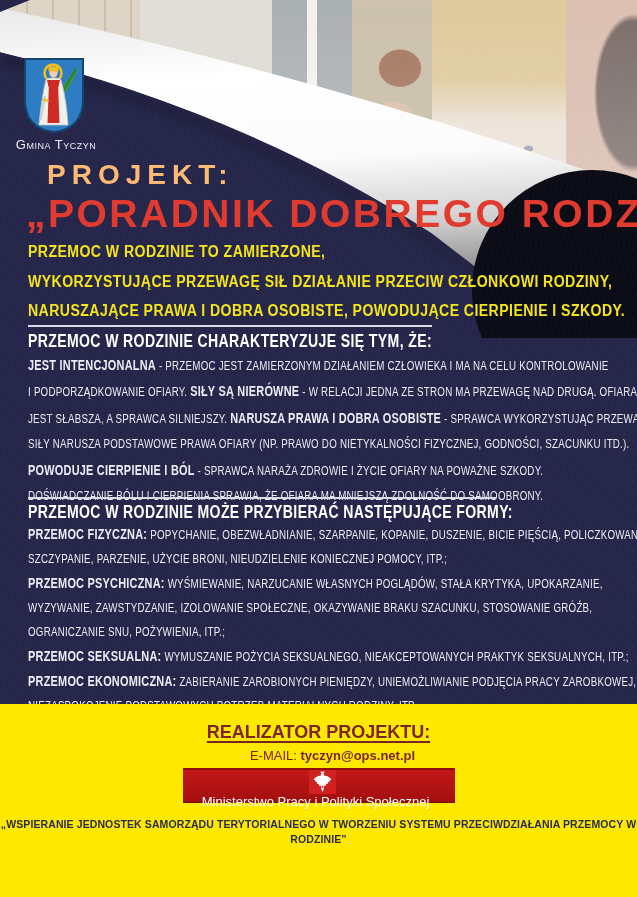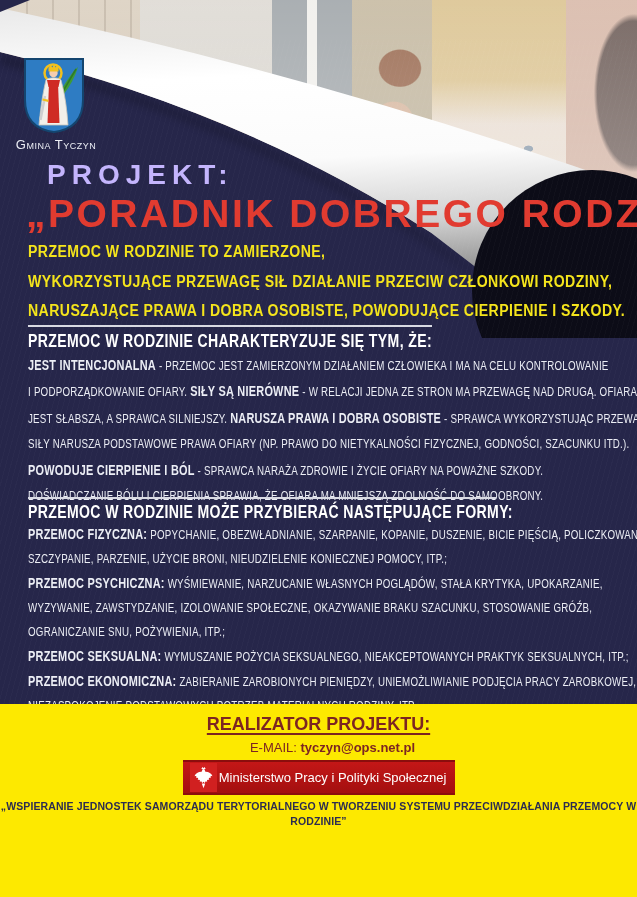--- a/index.html
+++ b/index.html
@@ -45,50 +45,50 @@
   .curl-circle{position:absolute;left:472px;top:170px;width:240px;height:240px;
         border-radius:50%;background:#0c0c17;}
   .body-lower{position:absolute;top:338px;left:0;width:637px;height:366px;background:#26264a;}
   .navy-tex{position:absolute;top:40px;left:0;width:637px;height:664px;pointer-events:none;
         background:repeating-linear-gradient(105deg, rgba(255,255,255,.02) 0 1px, transparent 1px 5px);}
   
   .crest{position:absolute;left:22px;top:56px;}
   .crest-label{position:absolute;left:6px;top:137px;width:100px;text-align:center;
         color:#eceef5;font-variant:small-caps;font-size:13px;letter-spacing:.5px;}
   
-  .kicker{position:absolute;left:47px;top:159px;color:#c4b5fd;font-weight:bold;
+  .kicker{position:absolute;left:47px;top:159px;color:#fdba74;font-weight:bold;
         font-size:28px;letter-spacing:6px;white-space:nowrap;}
   .title{position:absolute;left:26px;top:192px;color:#e13b30;font-weight:bold;
         font-size:39px;letter-spacing:2.5px;white-space:nowrap;}
   .intro{position:absolute;left:28px;top:237px;transform:scaleX(.88);transform-origin:0 0;
         color:#f4e41c;font-weight:bold;font-size:16px;letter-spacing:.5px;}
   .intro .tline{line-height:29.5px;white-space:nowrap;}
   
   .rule{position:absolute;left:28px;height:2px;background:#d9dae3;}
   .r1{top:325px;width:404px;} .r2{top:497px;width:468px;}
   .shead{position:absolute;left:28px;color:#fff;font-weight:bold;font-size:19px;
         letter-spacing:.5px;white-space:nowrap;transform:scaleX(.74);transform-origin:0 0;}
   .h1{top:330px;} .h2{top:501px;}
   .para{position:absolute;left:28px;color:#eceef5;font-size:12.5px;letter-spacing:.3px;
         transform:scaleX(.78);transform-origin:0 0;width:780px;}
   .p1{top:353px;} .p1 .tline{line-height:25.4px;white-space:nowrap;}
   .p2{top:522px;} .p2 .tline{line-height:24px;white-space:nowrap;}
   .para .seg-b{font-weight:bold;font-size:14px;}
   
   .footer{position:absolute;left:0;top:704px;width:637px;height:193px;background:#fde900;
         text-align:center;color:#7c2522;}
-  .f-head{line-height:24px;padding-top:8px;font-size:18px;font-weight:bold;
+  .f-head{line-height:24px;padding-top:16px;font-size:18px;font-weight:bold;
         text-decoration:underline;text-decoration-thickness:2px;text-underline-offset:3px;}
   .f-org{line-height:25px;font-size:15px;font-weight:bold;letter-spacing:.2px;}
   .f-addr{line-height:24px;font-size:13.5px;}
   .f-addr .seg-b,.f-mail .seg-b{font-weight:bold;}
   .f-mail{line-height:23px;font-size:13px;margin-left:28px;}
-  .banner{width:272px;height:35px;margin:1px auto 4px;display:flex;align-items:center;
+  .banner{width:272px;height:35px;margin:1px auto 14px;display:flex;align-items:center;
         background:linear-gradient(#c41717,#a30f0f);border-top:2px solid #8c0d0d;
-        border-bottom:2px solid #8c0d0d;box-sizing:border-box;}
+        border-bottom:2px solid #8c0d0d;box-sizing:border-box;flex-direction:column;}
   .eagle-box{width:27px;height:29px;margin-left:7px;background:#d12020;
         display:flex;align-items:center;justify-content:center;}
   .banner-label{flex:1;color:#fff;font-size:13px;text-align:center;padding-right:6px;}
   .fin{font-size:10.5px;font-weight:bold;color:#2c2c50;line-height:15px;letter-spacing:.1px;}
   .fin1{margin-top:6px;}
 </style>
 </head>
 <body>
 
 <div class="page">

